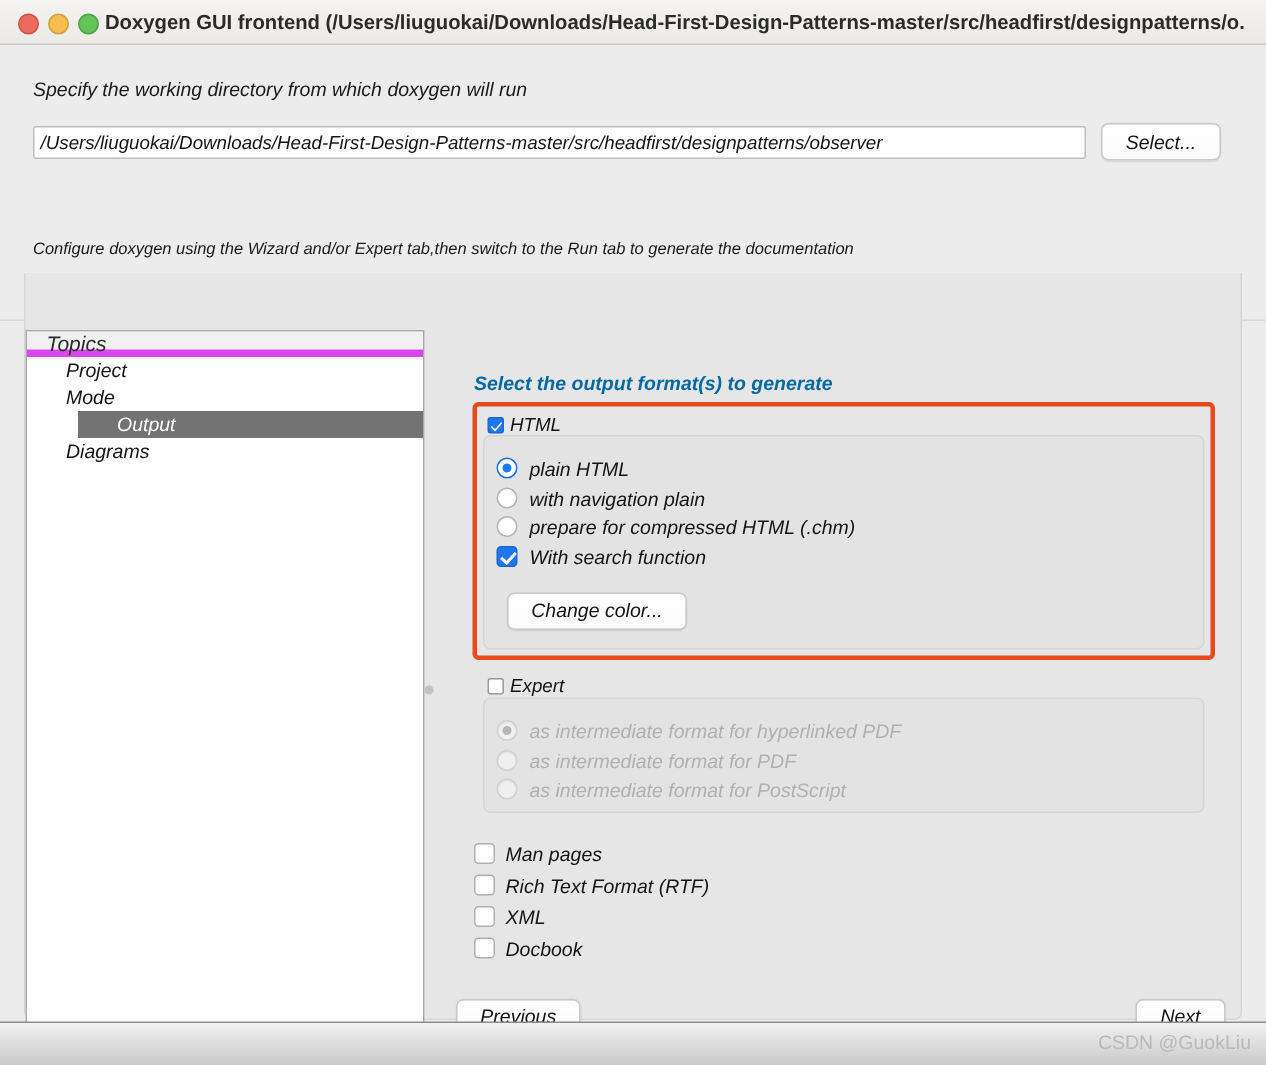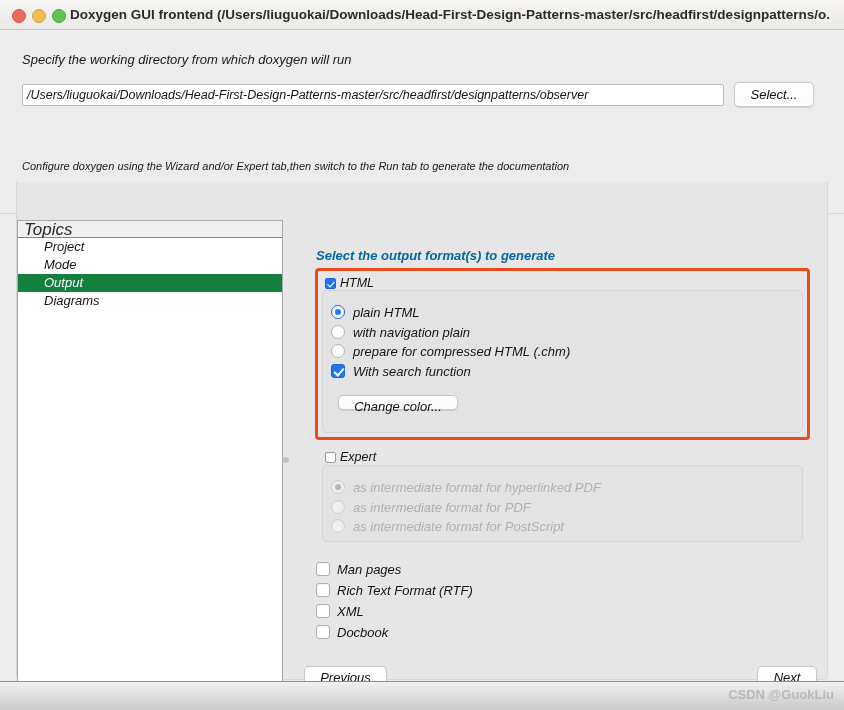--- a/index.html
+++ b/index.html
@@ -175,39 +175,40 @@
     width: 266px; height: 478px;
     background: #ffffff;
     border: 1px solid #a8a8a8;
     box-sizing: border-box;
     overflow: hidden;
   }
   #topics-header {
     height: 17px;
     line-height: 17px;
     background: #f0f0f0;
-    border-bottom: 1px solid #d946ef;
-    font-size: 17px;
+    border-bottom: 5px solid #d946ef;
+    font-size: 14px;
     color: #2a2a2a;
-    padding-left: 6px;
+    padding-left: 13px;
     box-sizing: border-box;
   }
   .topic-item {
     height: 18px;
     line-height: 18px;
     font-size: 13px;
     color: #141414;
     padding-left: 26px;
     box-sizing: border-box;
     cursor: default;
     white-space: nowrap;
   }
   .topic-item.selected {
-    background: #15803d;
+    background: #737373;
     color: #ffffff;
+    margin-left: 34px;
   }
 
   #splitter-dot {
     position: absolute;
     left: 283px; top: 427px;
     width: 6px; height: 6px;
     border-radius: 50%;
     background: #c2c2c2;
   }
 
@@ -324,21 +325,21 @@
     left: 4px; top: 1px;
     width: 4px; height: 8px;
     border: solid #ffffff;
     border-width: 0 2px 2px 0;
     transform: rotate(42deg);
   }
 
   #change-color-btn {
     position: absolute;
     left: 338px; top: 365px;
-    width: 120px; height: 15px;
+    width: 120px; height: 25px;
     background: linear-gradient(#ffffff, #fbfbfb);
     border: 1px solid #c9c9c9;
     border-radius: 5px;
     box-sizing: border-box;
     font-size: 13px;
     color: #111;
     text-align: center;
     line-height: 21px;
     box-shadow: 0 0.5px 1px rgba(0,0,0,0.10);
     cursor: default;
@@ -370,21 +371,20 @@
     background: linear-gradient(#f1f1f1, #c9c9c9);
     border-top: 1px solid #8c8c8c;
     box-sizing: border-box;
   }
   #watermark {
     position: absolute;
     right: 10px; top: 5px;
     font-size: 13px;
     color: #b9b9b9;
     white-space: nowrap;
-    font-weight: bold;
   }
 </style>
 </head>
 <body>
 
 <div id="window">
 
   <div id="titlebar">
     <div class="traffic" id="tl-close"></div>
     <div class="traffic" id="tl-min"></div>

